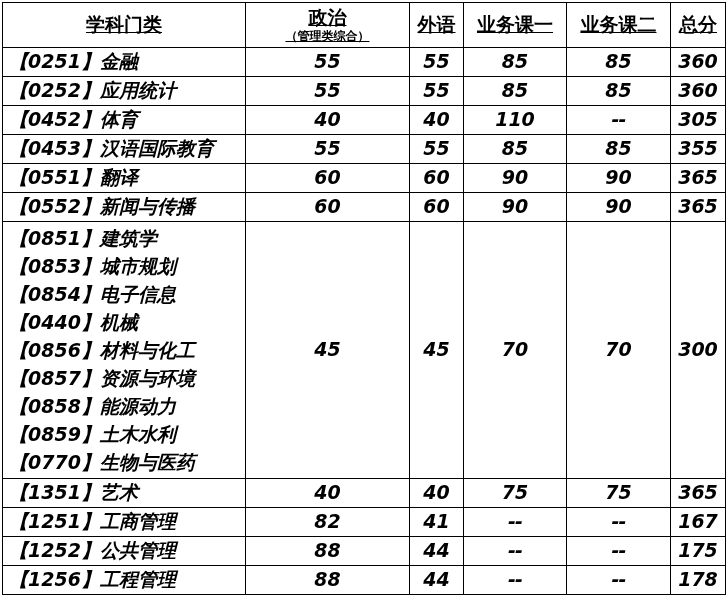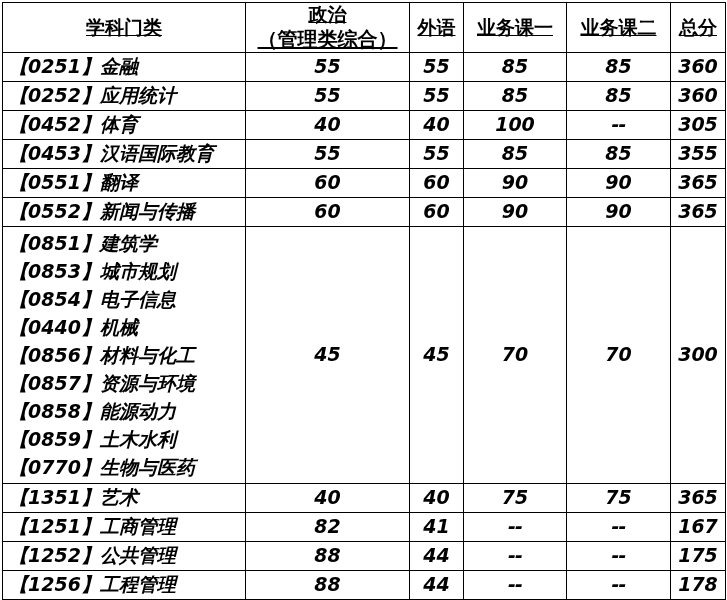--- a/index.html
+++ b/index.html
@@ -36,21 +36,21 @@
     text-decoration: underline;
   }
   .col-major   { width: 243px; }
   .col-politics{ width: 164px; }
   .col-foreign { width: 54px; }
   .col-prof1   { width: 103px; }
   .col-prof2   { width: 104px; }
   .col-total   { width: 55px; }
 
   .hdr-politics .line1 { display: block; font-size: 19px; }
-  .hdr-politics .line2 { display: block; font-size: 20px; }
+  .hdr-politics .line2 { display: block; font-size: 12px; }
 
   td.major {
     text-align: left;
     padding-left: 6px;
     font-size: 19px;
     letter-spacing: 0px;
     white-space: nowrap;
   }
   tbody tr { height: 29px; font-style: italic; }
   tr.group-row { height: auto; }
@@ -106,21 +106,21 @@
       <td>55</td>
       <td>55</td>
       <td>85</td>
       <td>85</td>
       <td>360</td>
     </tr>
     <tr>
       <td class="major">【0452】体育</td>
       <td>40</td>
       <td>40</td>
-      <td>100</td>
+      <td>110</td>
       <td class="dash">--</td>
       <td>305</td>
     </tr>
     <tr>
       <td class="major">【0453】汉语国际教育</td>
       <td>55</td>
       <td>55</td>
       <td>85</td>
       <td>85</td>
       <td>355</td>

